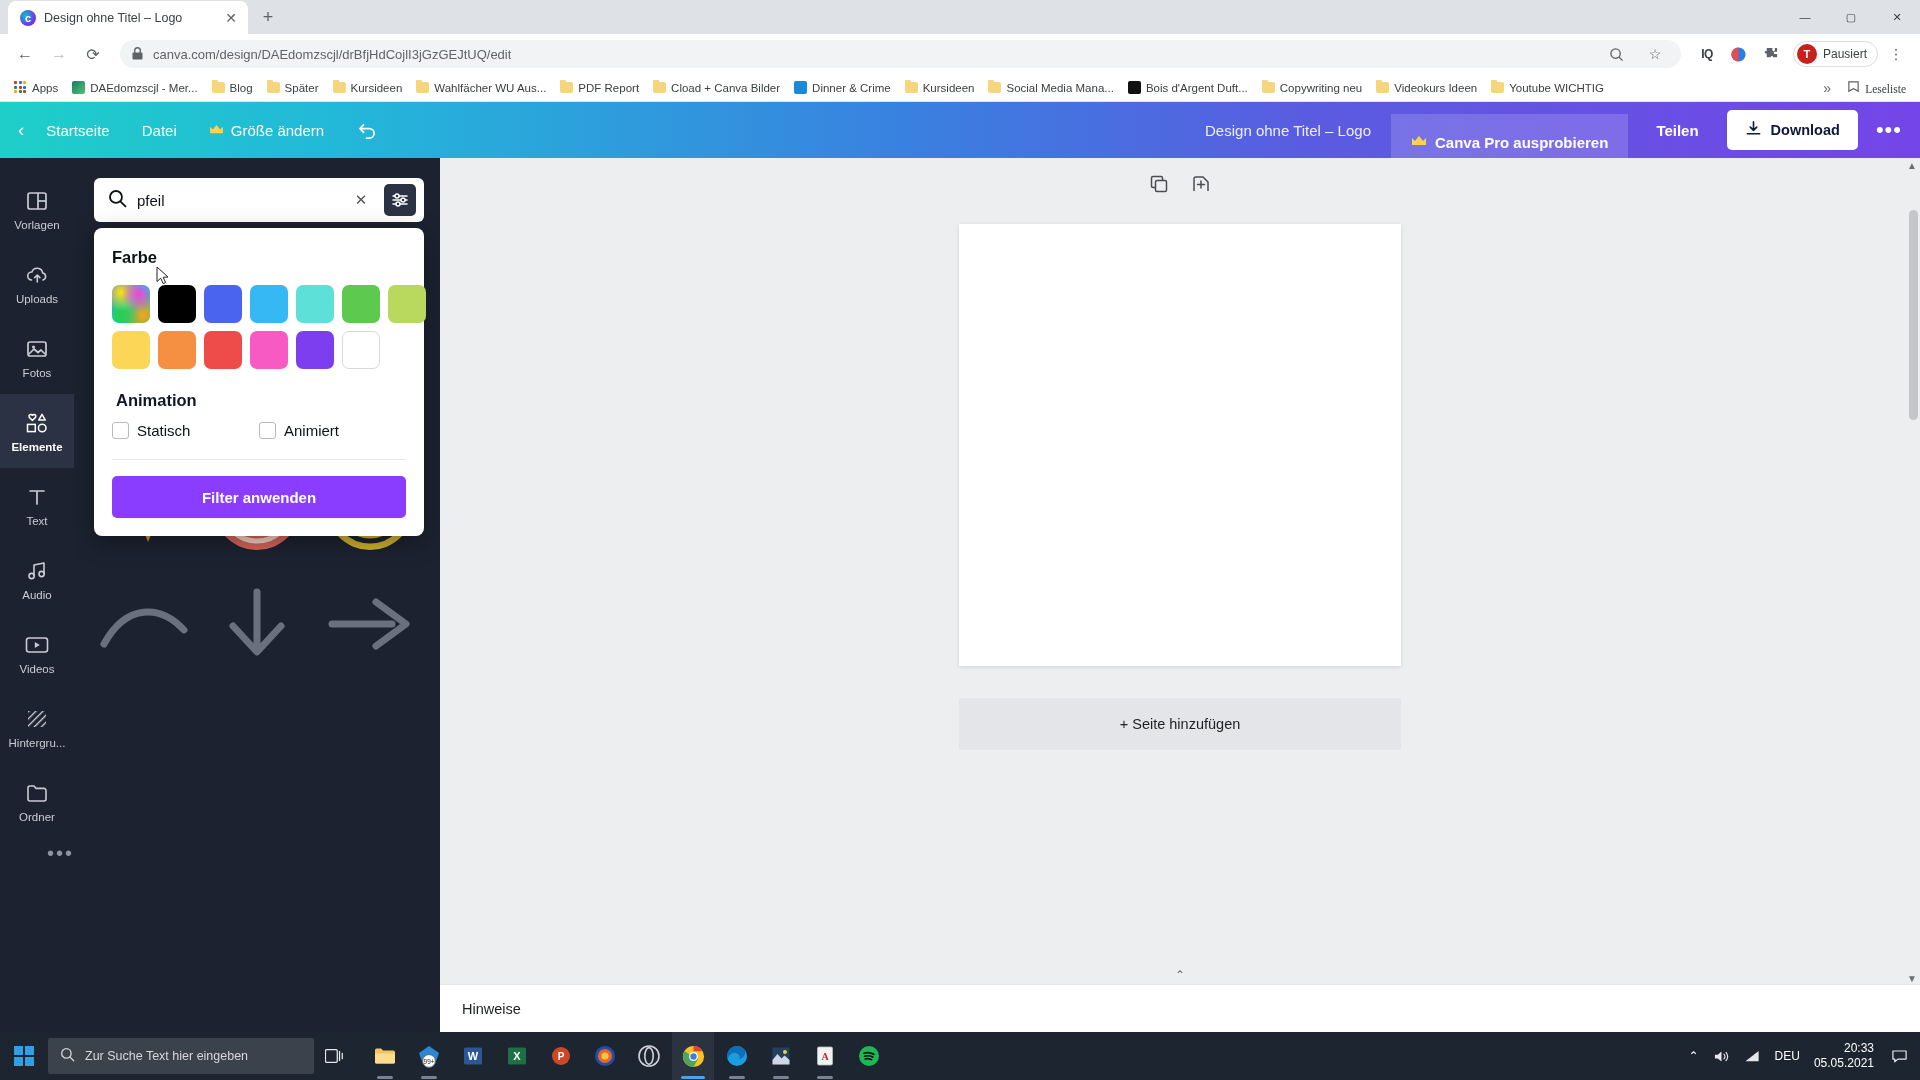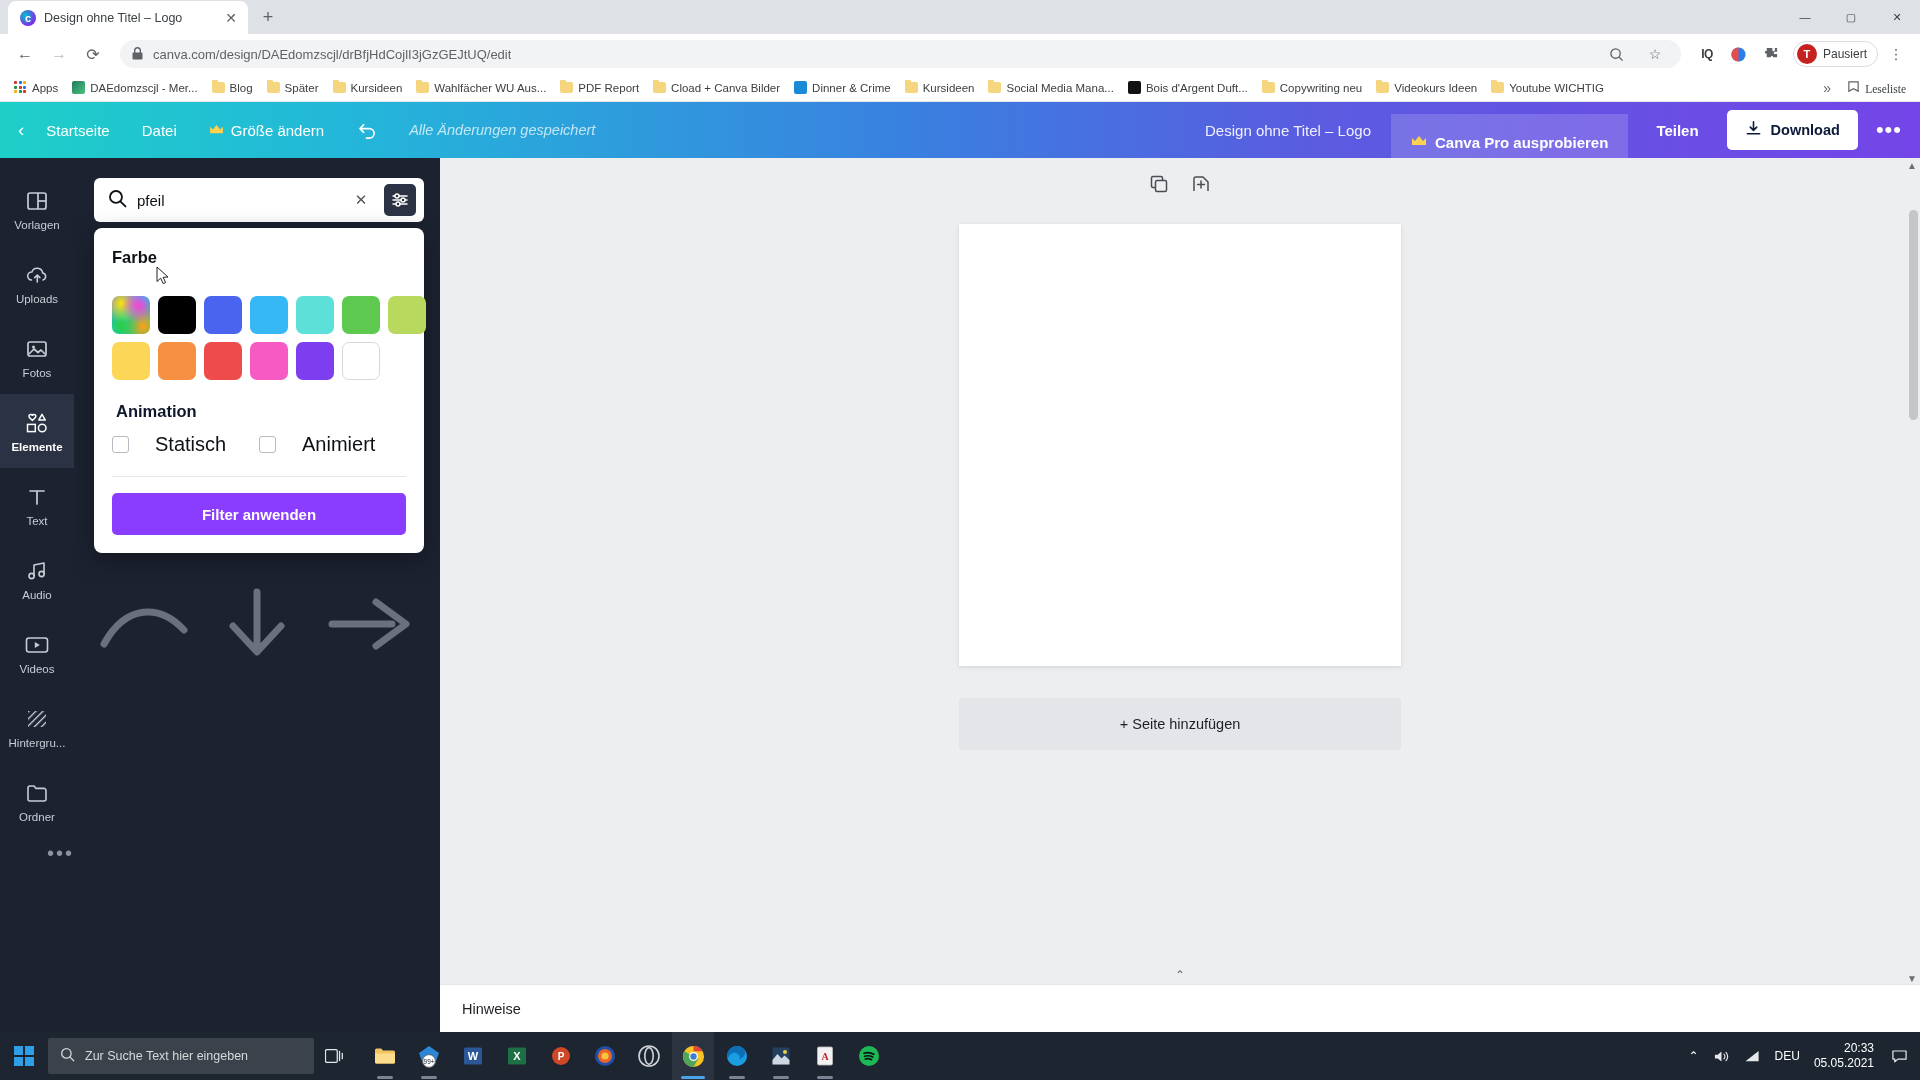--- a/index.html
+++ b/index.html
@@ -185,35 +185,35 @@
   .search-input-text { flex: 1 1 auto; font-size: 15px; color: #0d1216; }
   .search-clear { width: 26px; height: 26px; display:flex; align-items:center; justify-content:center; color:#53565c; font-size:15px; cursor:pointer;}
   .filter-btn {
     width: 32px; height: 32px; border-radius: 5px; background: #2b3243; color: #fff;
     display: flex; align-items: center; justify-content: center; cursor: pointer;
   }
   .filter-pop {
     margin-top: 6px; background: #fff; border-radius: 8px; padding: 20px 18px 18px;
     box-shadow: 0 6px 24px rgba(0,0,0,.35);
   }
-  .fp-title { font-size: 16.5px; font-weight: 700; color: #0d1216; margin-bottom: 29px; }
+  .fp-title { font-size: 16.5px; font-weight: 700; color: #0d1216; margin-bottom: 18px; }
   .sw-grid { display: grid; grid-template-columns: repeat(7, 1fr); gap: 8px; }
   .sw { width: 38px; height: 38px; border-radius: 7px; cursor: pointer; }
   .sw.rainbow {
     background:
       radial-gradient(circle at 70% 25%, #ff3fd0 0%, transparent 45%),
       radial-gradient(circle at 25% 20%, #ffe600 0%, transparent 45%),
       radial-gradient(circle at 22% 78%, #2ecc40 0%, transparent 50%),
       radial-gradient(circle at 80% 80%, #ff9f1a 0%, transparent 50%),
       linear-gradient(135deg,#7b5cff,#00d4ff 45%,#2ecc40 100%);
   }
   .sw.white { background:#fff; border: 1px solid #d6d8db; }
   .fp-title2 { font-size: 16.5px; font-weight: 700; color: #0f172a; margin: 22px 4px 12px; }
   .anim-row { display: flex; gap: 0; }
-  .anim-opt { display: flex; align-items: center; gap: 26px; width: 50%; font-size: 20px; color: #0d1216; cursor: pointer; }
+  .anim-opt { display: flex; align-items: center; gap: 8px; width: 50%; font-size: 15px; color: #0d1216; cursor: pointer; }
   .cbox { width: 17px; height: 17px; border: 1.6px solid #b7bac0; border-radius: 3px; flex: 0 0 17px; }
   .fp-divider { height: 1px; background: #e6e7ea; margin: 20px 0 16px; }
   .apply-btn {
     height: 42px; background: #8b3dff; color: #fff; border-radius: 5px; display: flex;
     align-items: center; justify-content: center; font-size: 15px; font-weight: 700; cursor: pointer;
   }
   .cursor-arrow { position: absolute; left: 62px; top: 88px; width: 14px; height: 18px; }
 
   .panel-collapse {
     position: absolute; right: -12px; top: 50%; transform: translateY(-50%);
@@ -456,21 +456,20 @@
             </svg>
         </span>
         <span>Größe ändern</span>
       </div>
       <div class="ch-item">
         <svg width="21" height="21" viewBox="0 0 22 22">
             <path d="M5 9h9a5 5 0 010 10h-3" fill="none" stroke="#fff" stroke-width="1.8" stroke-linecap="round"></path>
             <path d="M8 5L4.2 9 8 13" fill="none" stroke="#fff" stroke-width="1.8" stroke-linecap="round" stroke-linejoin="round"></path>
           </svg>
       </div>
-      <div class="ch-item ch-saved">Alle Änderungen gespeichert</div>
       <div class="ch-title">Design ohne Titel – Logo</div>
       <div class="ch-pro">
         <span class="crown">
           <svg width="16" height="12" viewBox="0 0 16 12">
               <path d="M1 3l3 3 4-5 4 5 3-3v7H1z" fill="#ffd24d"></path>
             </svg>
         </span>
         <span>Canva Pro ausprobieren</span>
       </div>
       <div class="ch-share">Teilen</div>

